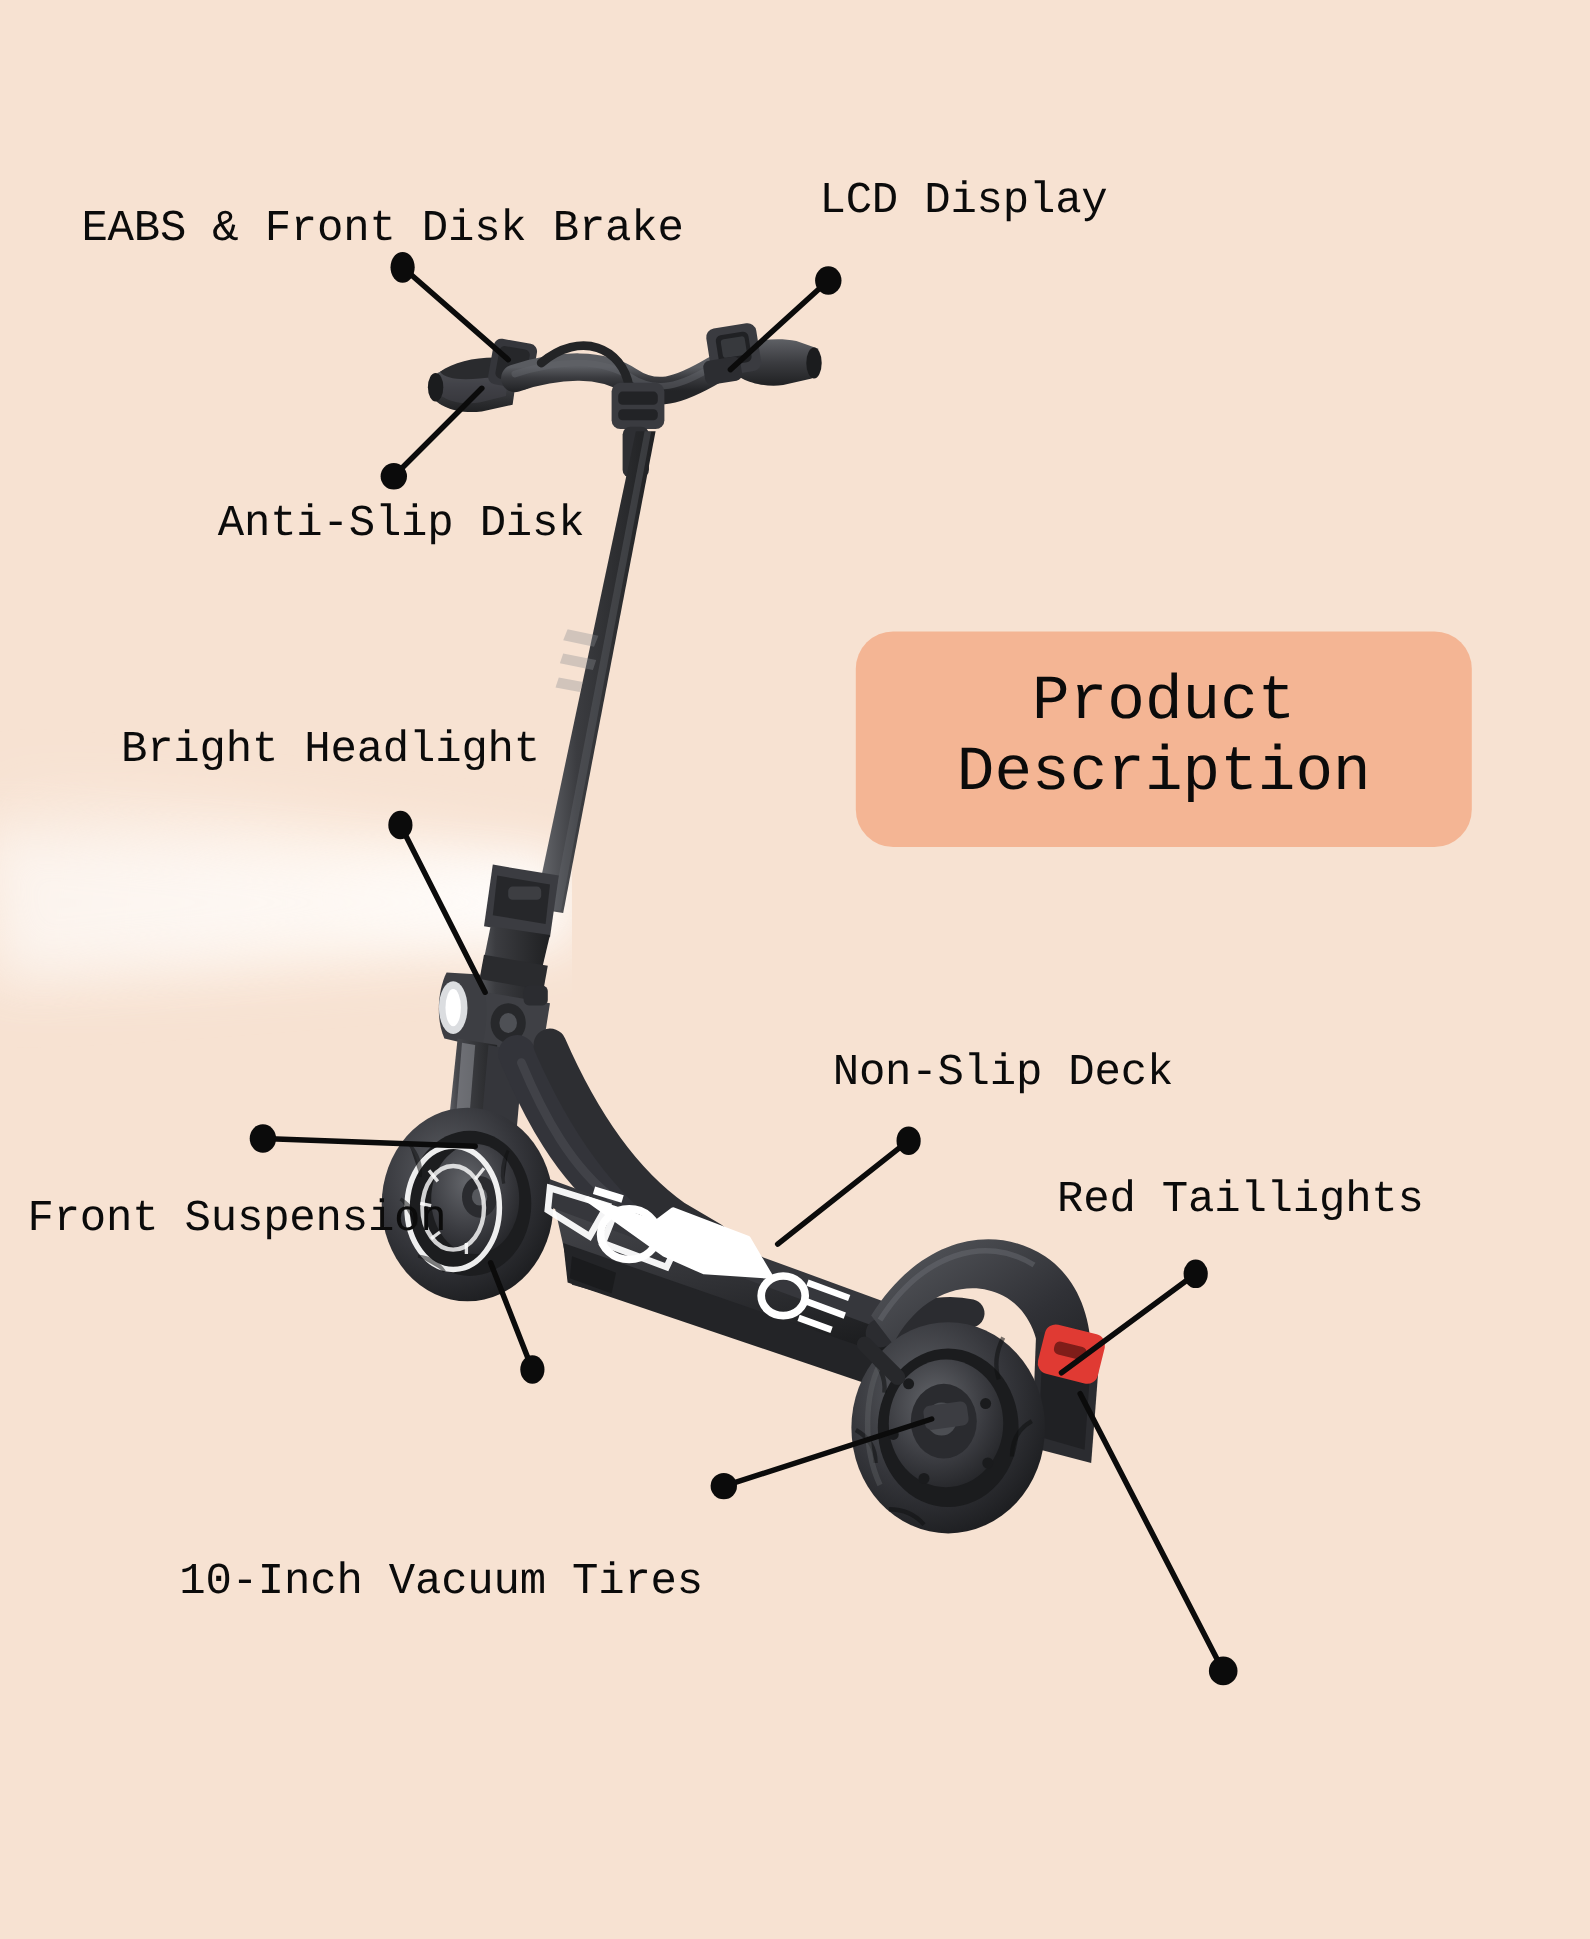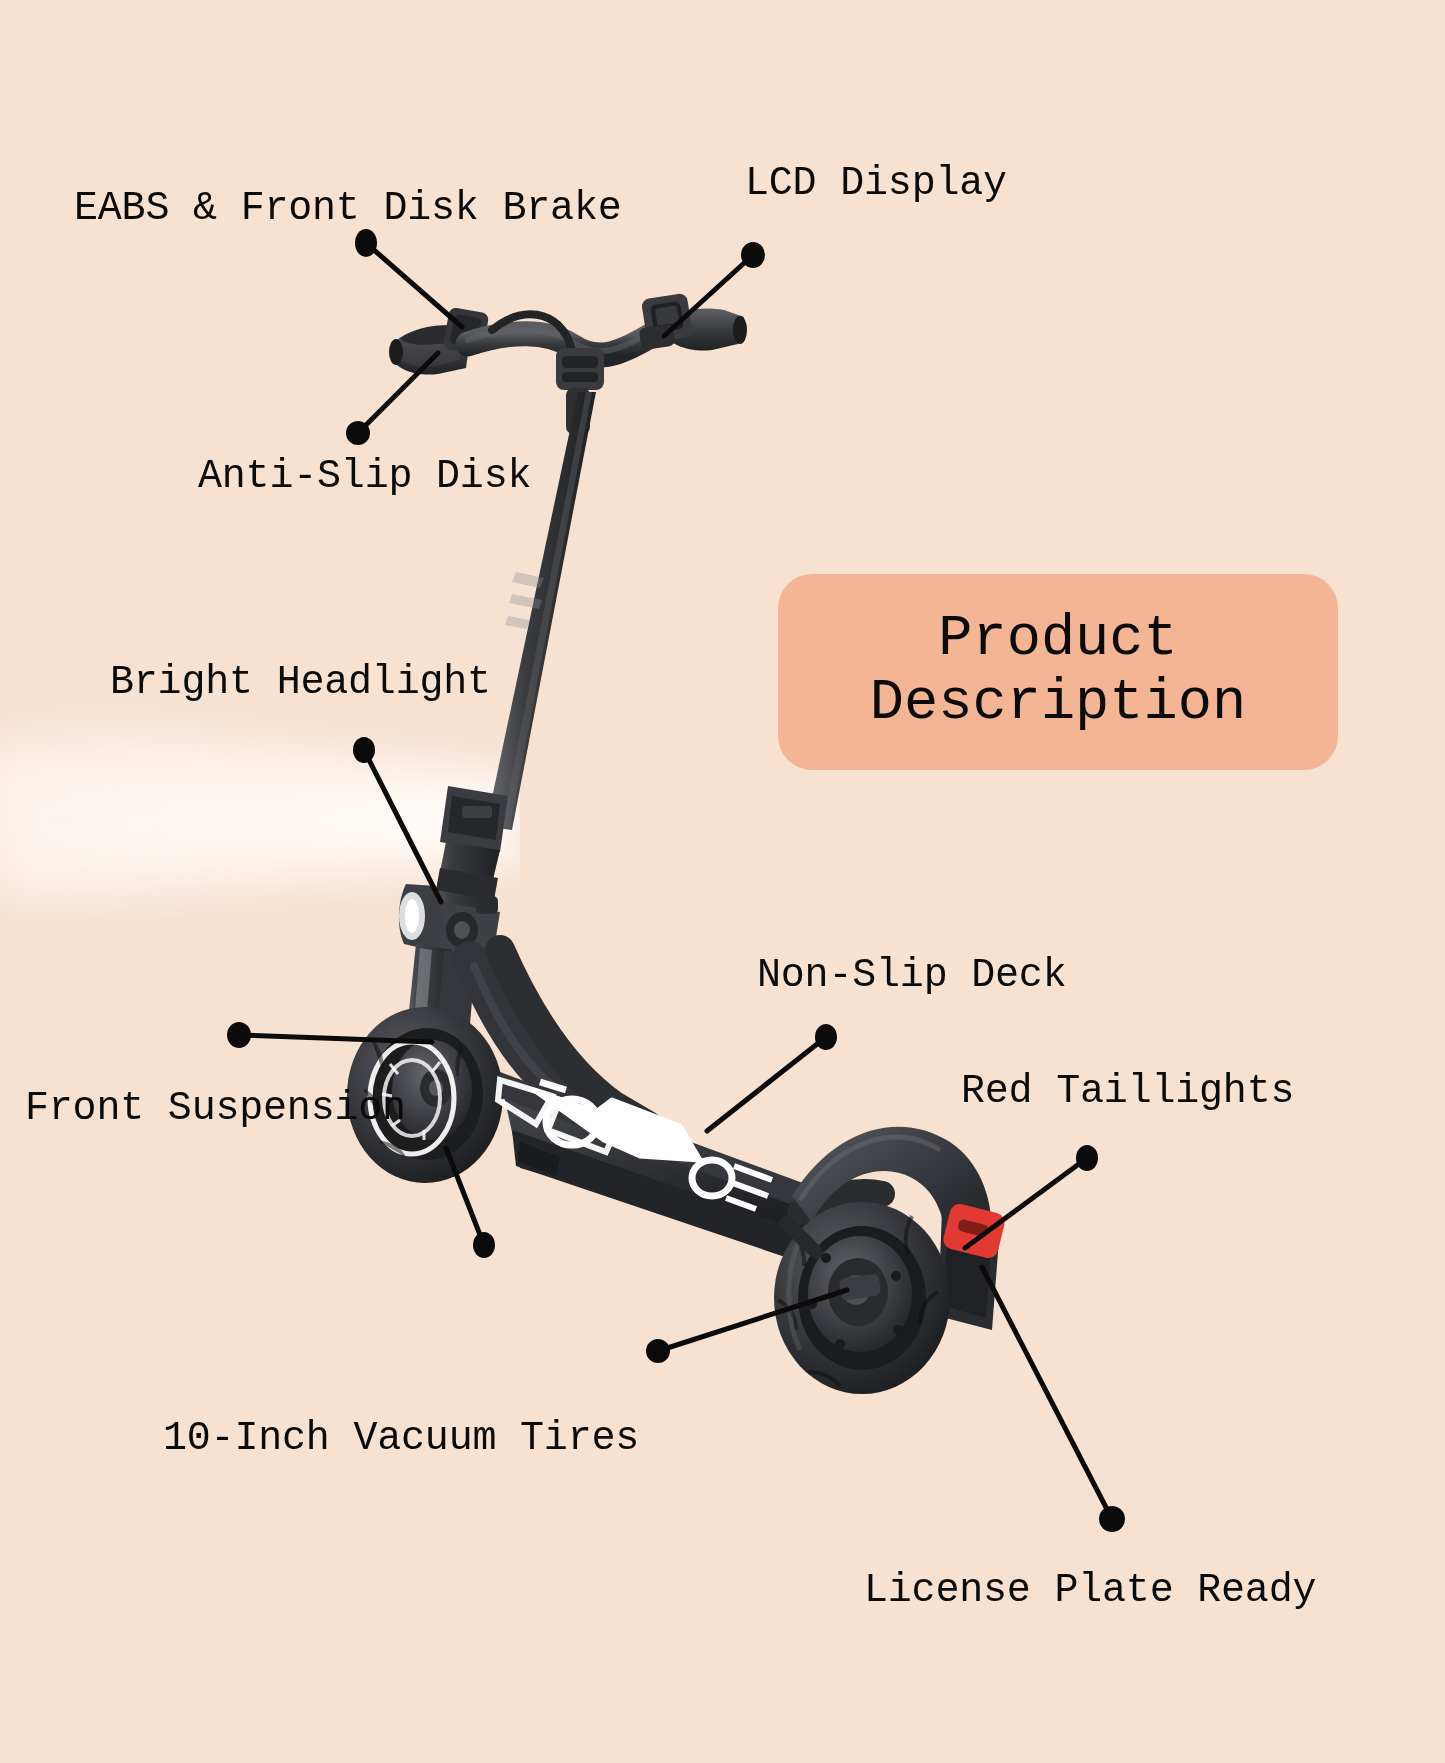--- a/index.html
+++ b/index.html
@@ -351,20 +351,19 @@
   </svg>
 
   <div class="callout-label" style="left:74px;  top:188px;">EABS &amp; Front Disk Brake</div>
   <div class="callout-label" style="left:705px; top:163px;margin-left:40px;">LCD Display</div>
   <div class="callout-label" style="left:198px; top:456px;">Anti-Slip Disk</div>
   <div class="callout-label" style="left:110px; top:662px;">Bright Headlight</div>
   <div class="callout-label" style="left:25px;  top:1072px;margin-top:16px;">Front Suspension</div>
   <div class="callout-label" style="left:757px; top:920px;margin-top:35px;">Non-Slip Deck</div>
   <div class="callout-label" style="left:961px; top:1071px;">Red Taillights</div>
   <div class="callout-label" style="left:163px; top:1418px;">10-Inch Vacuum Tires</div>
-  <div class="callout-label" style="left:864px; top:1570px;">License Plate Ready</div>
 
   <div id="badge">
     <div class="line">Product</div>
     <div class="line">Description</div>
   </div>
 
 </div>
 
 </body></html>

